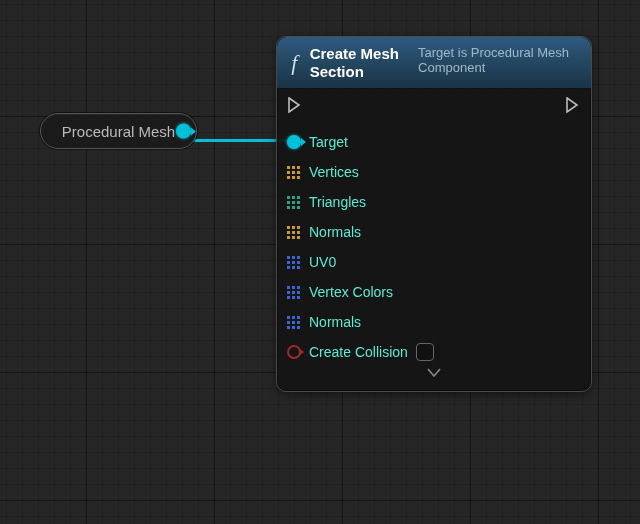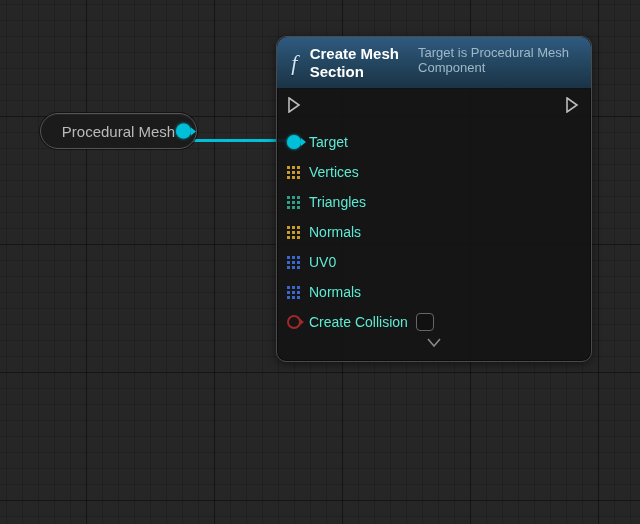--- a/index.html
+++ b/index.html
@@ -235,20 +235,34 @@
           <span></span>
           <span></span>
           <span></span>
           <span></span>
           <span></span>
           <span></span>
         </span>
       <span class="lbl">UV0</span>
     </div>
 
+    <div class="row">
+      <span class="pin grid blue">
+          <span></span>
+          <span></span>
+          <span></span>
+          <span></span>
+          <span></span>
+          <span></span>
+          <span></span>
+          <span></span>
+          <span></span>
+        </span>
+      <span class="lbl">Vertex Colors</span>
+    </div>
 
     <div class="row">
       <span class="pin grid blue">
           <span></span>
           <span></span>
           <span></span>
           <span></span>
           <span></span>
           <span></span>
           <span></span>

